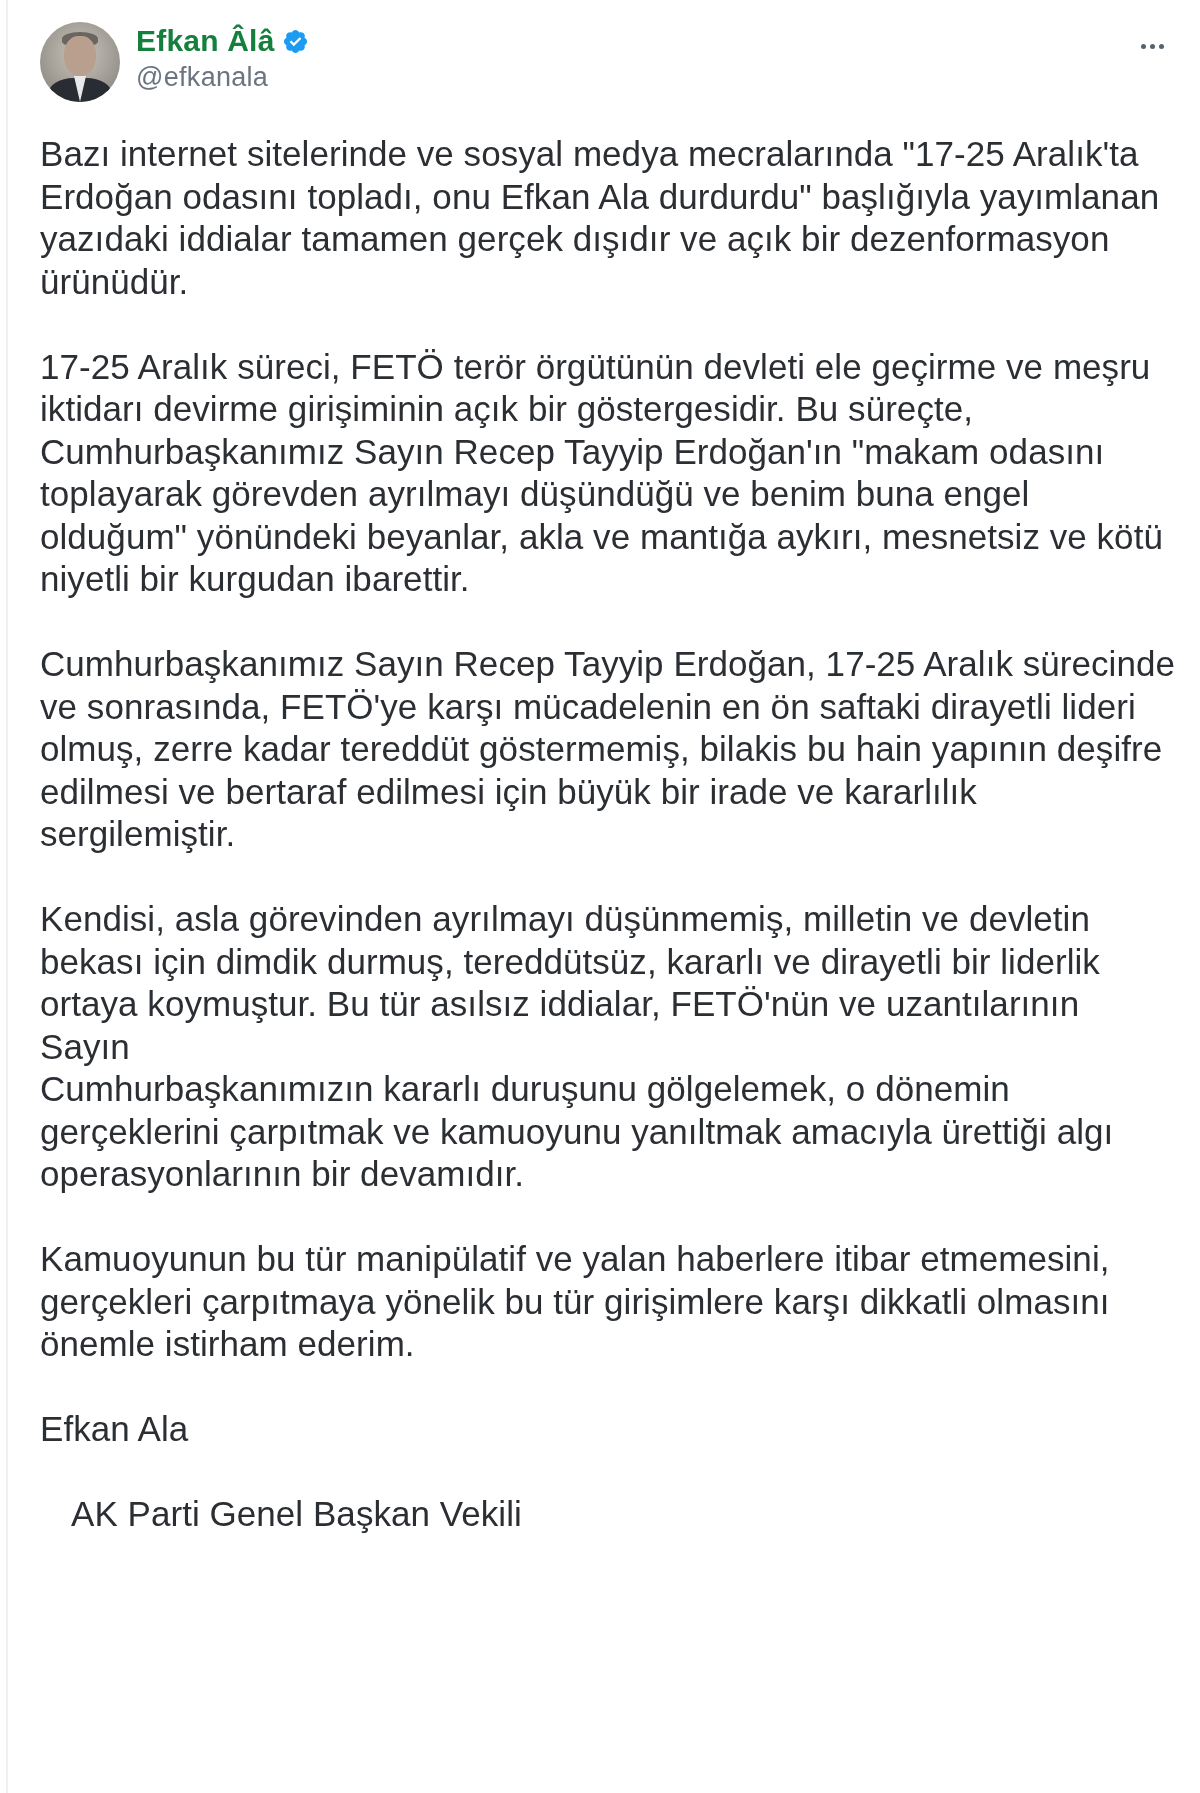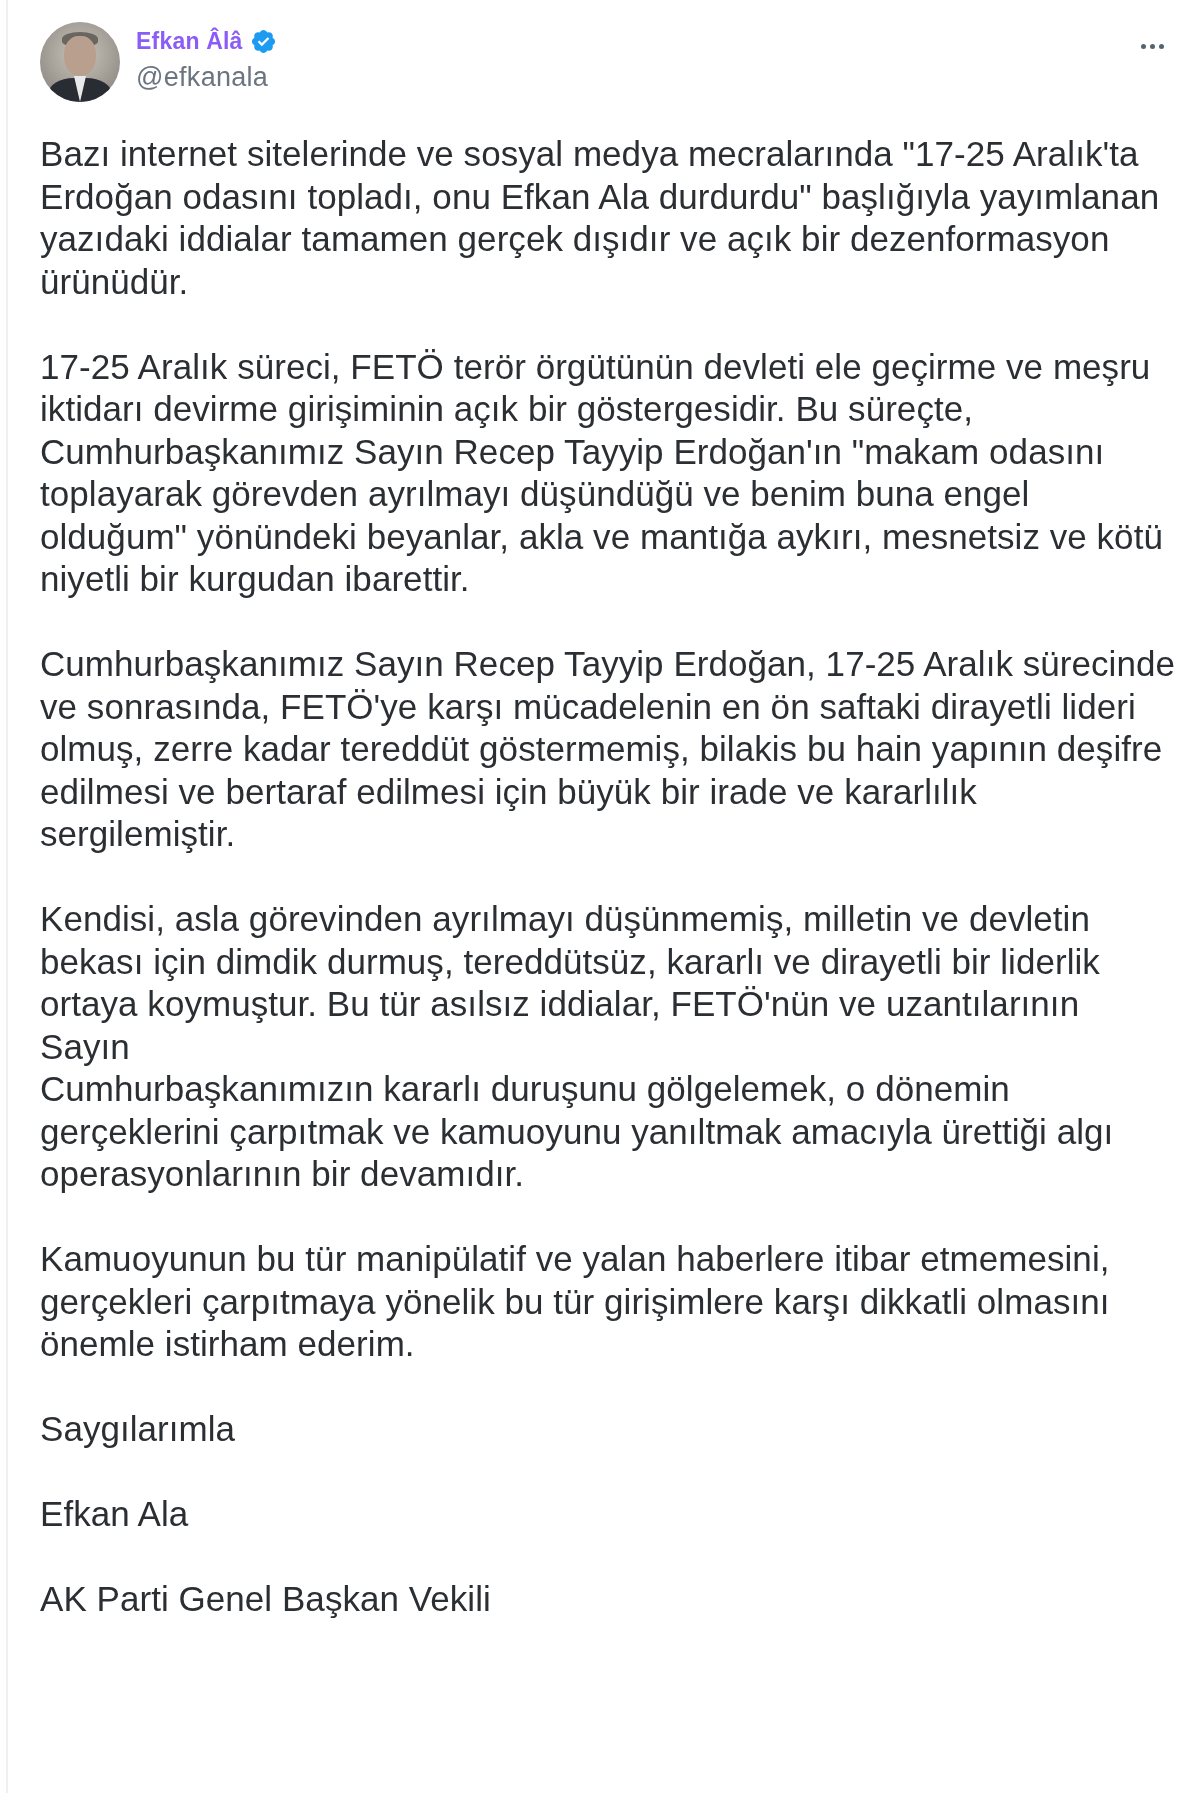--- a/index.html
+++ b/index.html
@@ -79,22 +79,22 @@
     .name-row {
       position: absolute;
       left: 96px;
       top: 2px;
       display: flex;
       align-items: center;
       height: 34px;
     }
     .display-name {
       font-weight: bold;
-      font-size: 23px;
-      color: #8b5cf6;
+      font-size: 30px;
+      color: #15803d;
       letter-spacing: 0.2px;
     }
     .verified-icon {
       margin-left: 7px;
       width: 27px;
       height: 27px;
       display: inline-block;
     }
     .handle {
       position: absolute;
@@ -129,21 +129,21 @@
       width: 1135px;
       font-size: 35px;
       line-height: 42.5px;
       color: #2b2f33;
       letter-spacing: 0.05px;
     }
     .para {
       margin: 0 0 42.5px 0;
       white-space: pre-line;
     }
-    .para:last-child { margin-bottom: 0; }
+    .para:last-child { margin-bottom: 0; margin-left: 31px; }
   </style>
 </head>
 <body>
 
 <div class="left-border"></div>
 
 <div class="tweet-header">
   <div class="avatar">
     <div class="hair"></div>
     <div class="face"></div>
@@ -188,16 +188,15 @@
 sergilemiştir.</p>
   <p class="para">Kendisi, asla görevinden ayrılmayı düşünmemiş, milletin ve devletin
 bekası için dimdik durmuş, tereddütsüz, kararlı ve dirayetli bir liderlik
 ortaya koymuştur. Bu tür asılsız iddialar, FETÖ'nün ve uzantılarının Sayın
 Cumhurbaşkanımızın kararlı duruşunu gölgelemek, o dönemin
 gerçeklerini çarpıtmak ve kamuoyunu yanıltmak amacıyla ürettiği algı
 operasyonlarının bir devamıdır.</p>
   <p class="para">Kamuoyunun bu tür manipülatif ve yalan haberlere itibar etmemesini,
 gerçekleri çarpıtmaya yönelik bu tür girişimlere karşı dikkatli olmasını
 önemle istirham ederim.</p>
-  <p class="para">Saygılarımla</p>
   <p class="para">Efkan Ala</p>
   <p class="para">AK Parti Genel Başkan Vekili</p>
 </div>
 
 </body></html>

